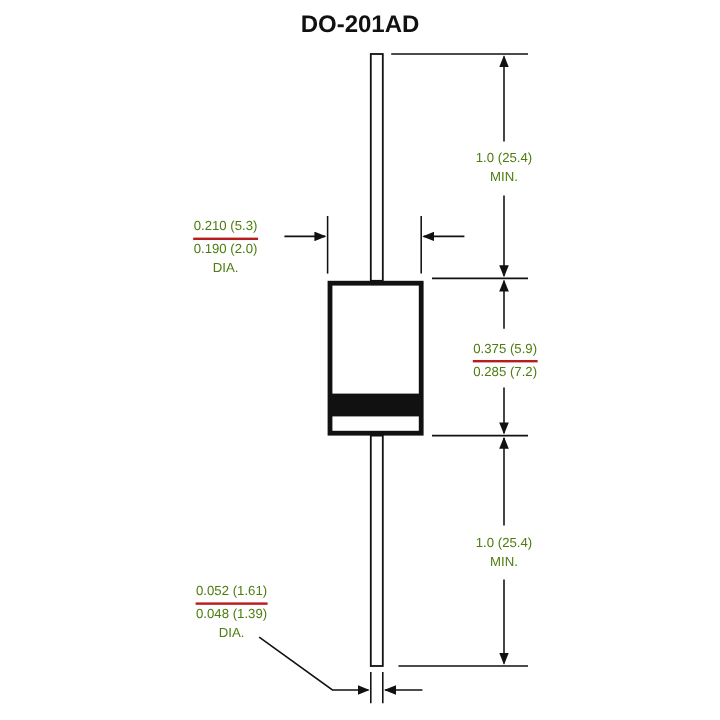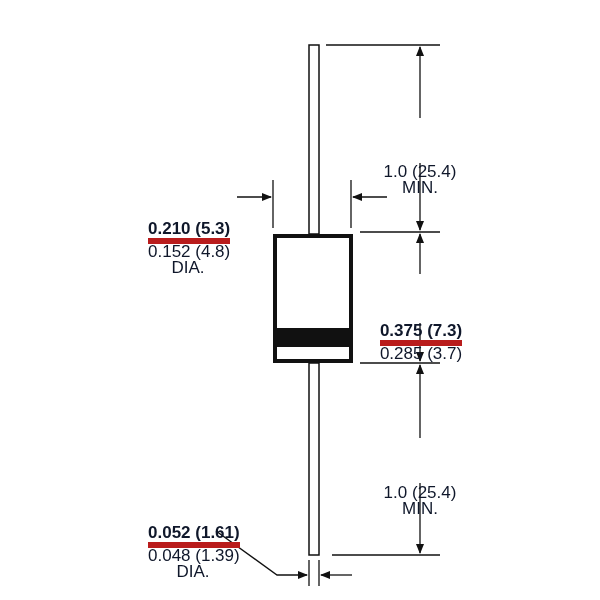--- a/index.html
+++ b/index.html
@@ -1,25 +1,26 @@
 <!DOCTYPE html>
 <html><head>
 <meta charset="utf-8">
 <style>
   html, body { margin:0; padding:0; background:#ffffff; }
   #stage { position:relative; width:600px; height:600px; background:#ffffff; overflow:hidden; }
   svg { position:absolute; left:0; top:0; }
-  .lbl { position:absolute; font-family:"Liberation Sans", sans-serif; color:#0f172a; font-size:17px; line-height:16px; text-align:center; white-space:nowrap;margin-top:40px; }
+  .lbl { position:absolute; font-family:"Liberation Sans", sans-serif; color:#4d7c0f; font-size:11px; line-height:16px; text-align:center; white-space:nowrap; }
   .title { position:absolute; left:0; width:600px; top:10px; text-align:center; font-family:"Liberation Sans", sans-serif; font-weight:bold; font-size:20px; color:#111; }
-  .u { border-bottom:6px solid #b91c1c; padding-bottom:1px; display:inline-block;font-weight:bold; }
+  .u { border-bottom:2px solid #b91c1c; padding-bottom:1px; display:inline-block; }
 </style>
 </head>
 <body>
 
 <div id="stage">
+  <div class="title">DO-201AD</div>
 
   <svg width="600" height="600" viewBox="0 0 600 600">
     <defs>
       <marker id="ah" markerWidth="10" markerHeight="8" refX="9" refY="4" orient="auto" markerUnits="userSpaceOnUse">
         <path d="M0,0 L10,4 L0,8 z" fill="#111"></path>
       </marker>
     </defs>
     <g>
       <rect x="309" y="45" width="10" height="189" fill="#fff" stroke="#111" stroke-width="1.5"></rect>
     </g>
@@ -60,32 +61,32 @@
     <g stroke="#111" stroke-width="1.3" fill="none">
       <line x1="309" y1="560" x2="309" y2="586"></line>
       <line x1="319" y1="560" x2="319" y2="586"></line>
       <polyline points="216,531 277,575 307,575" marker-end="url(#ah)"></polyline>
       <line x1="352" y1="575" x2="321" y2="575" marker-end="url(#ah)"></line>
     </g>
   </svg>
 
   <div class="lbl" style="left:148px; top:181px; width:80px;">
     <span class="u">0.210 (5.3)</span><br>
-    <span>0.152 (4.8)</span><br>
+    <span>0.190 (2.0)</span><br>
     <span>DIA.</span>
   </div>
 
   <div class="lbl" style="left:380px; top:124px; width:80px;">
     <span>1.0 (25.4)</span><br>
     <span>MIN.</span>
   </div>
 
   <div class="lbl" style="left:378px; top:283px; width:86px;">
-    <span class="u">0.375 (7.3)</span><br>
-    <span>0.285 (3.7)</span>
+    <span class="u">0.375 (5.9)</span><br>
+    <span>0.285 (7.2)</span>
   </div>
 
   <div class="lbl" style="left:380px; top:445px; width:80px;">
     <span>1.0 (25.4)</span><br>
     <span>MIN.</span>
   </div>
 
   <div class="lbl" style="left:148px; top:485px; width:90px;">
     <span class="u">0.052 (1.61)</span><br>
     <span>0.048 (1.39)</span><br>

